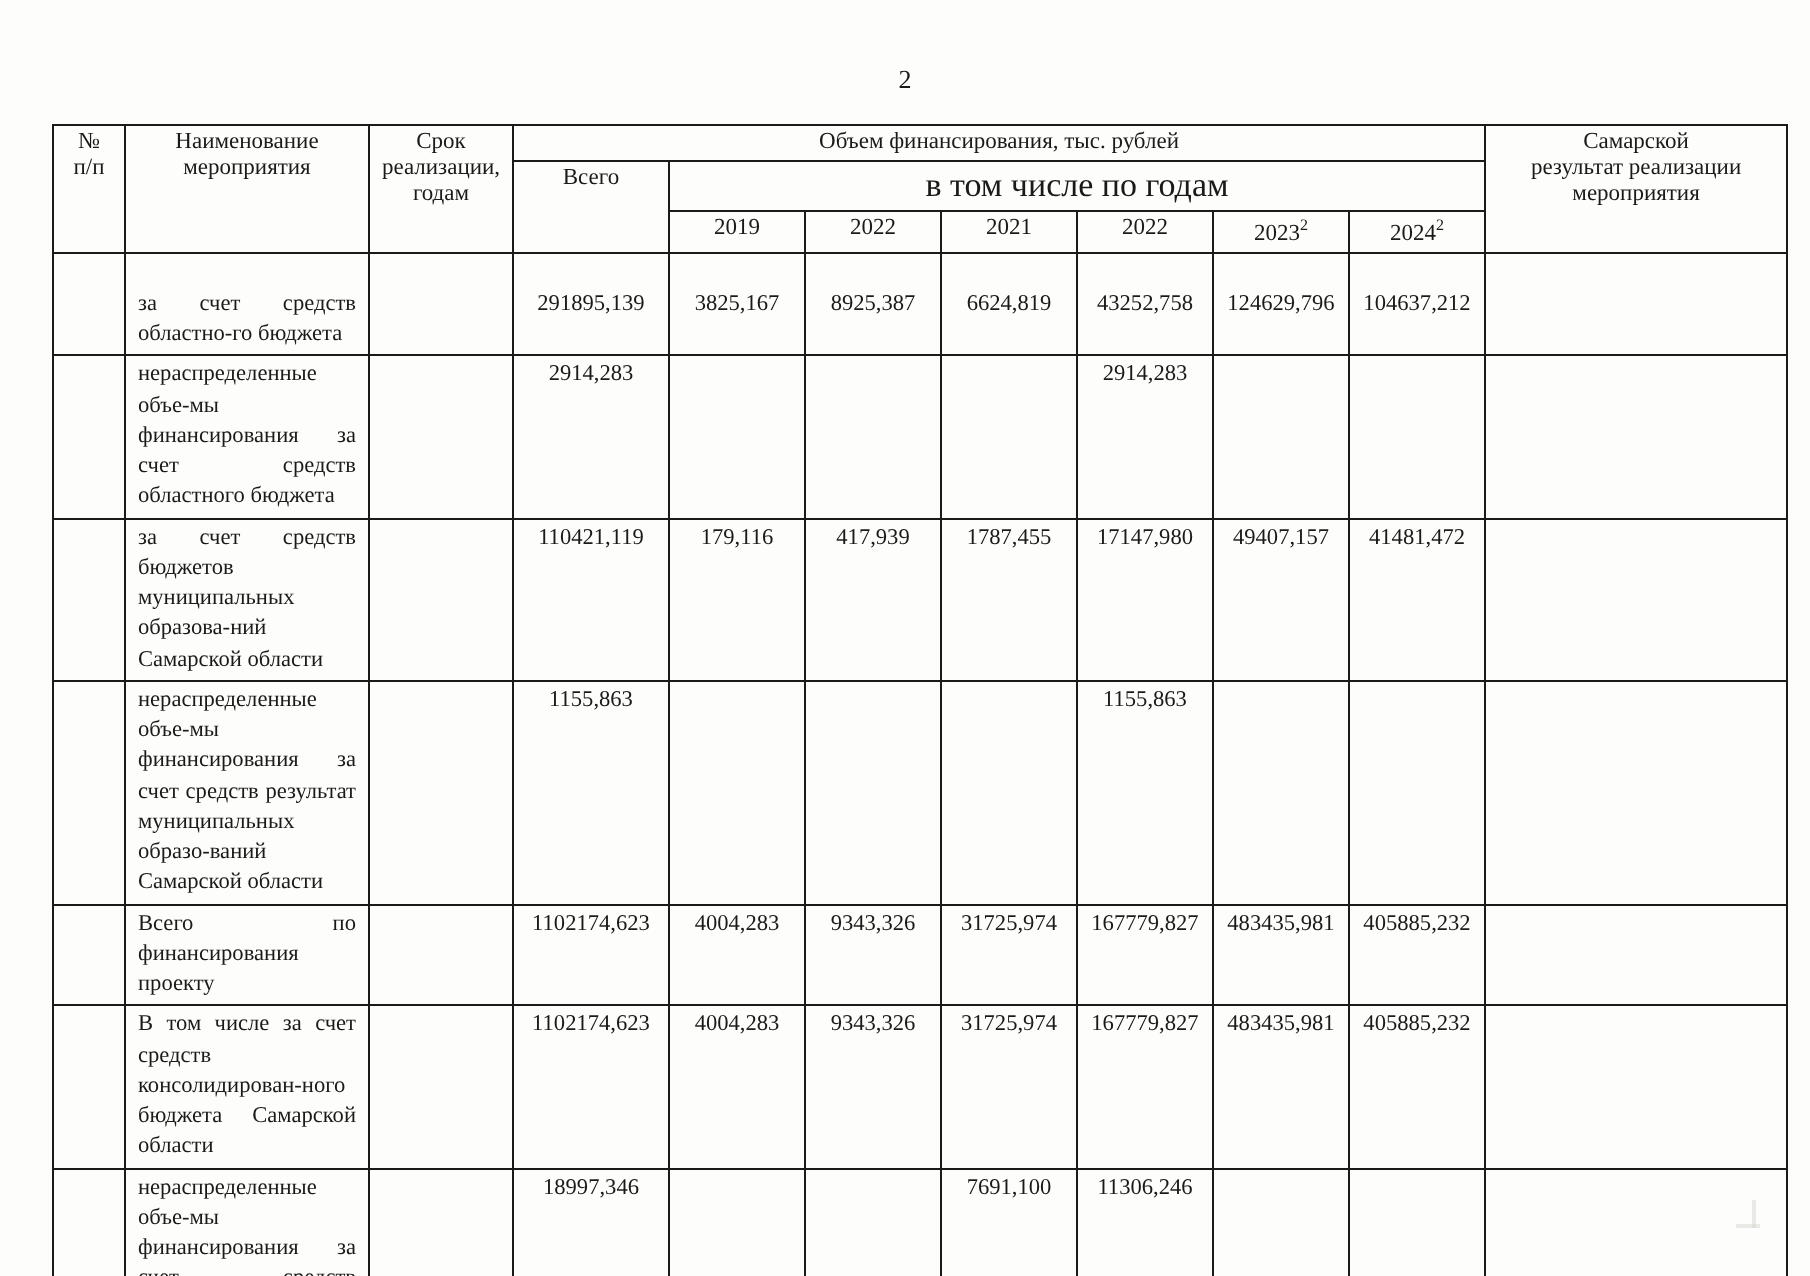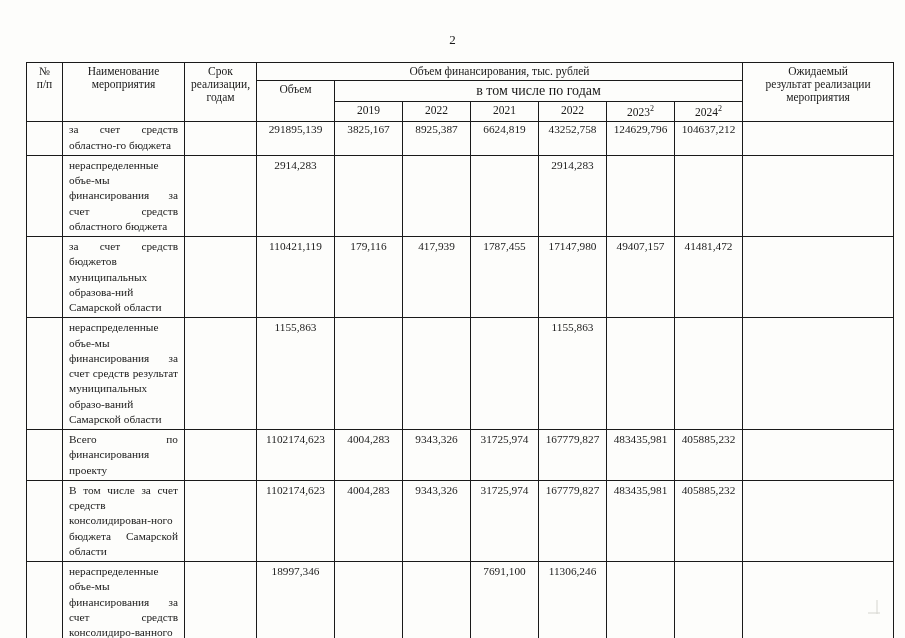--- a/index.html
+++ b/index.html
@@ -61,36 +61,36 @@
   tbody td {
     font-size: 11.3px;
     line-height: 1.35;
     border-left: 1px solid #1a1a1a;
     border-right: 1px solid #1a1a1a;
     border-top: 0;
     border-bottom: 0;
     padding-top: 10px;
     padding-bottom: 2px;
   }
-  tbody tr.first td { padding-top: 0; }
+  tbody tr.first td { padding-top: 18px; }
   tbody td.name {
     text-align: justify;
     text-align-last: left;
     padding-left: 6px;
     padding-right: 6px;
     hyphens: manual;
   }
   tbody td.num, tbody td.term, tbody td.result { }
   tbody td.val {
     text-align: center;
     white-space: nowrap;
   }
   .sup { font-size: 8px; vertical-align: super; }
   .hdr-span-units { font-size: 11.5px; }
-  .hdr-sub { font-size: 14px; margin-left: 44px; }
+  .hdr-sub { font-size: 17px; margin-left: 44px; }
 
   
   .artifact {
     position: absolute;
     background: #d8d8d4;
     opacity: .55;
   }
 </style>
 </head>
 <body>
@@ -123,27 +123,27 @@
           <div>Наименование</div>
           <div>мероприятия</div>
         </td>
         <td rowspan="3">
           <div>Срок</div>
           <div>реализации,</div>
           <div>годам</div>
         </td>
         <td colspan="7" class="hdr-span-units">Объем финансирования, тыс. рублей</td>
         <td rowspan="3">
-          <div>Ожидаемый</div>
+          <div>Самарской</div>
           <div>результат реализации</div>
           <div>мероприятия</div>
         </td>
       </tr>
       <tr>
-        <td rowspan="2">Объем</td>
+        <td rowspan="2">Всего</td>
         <td colspan="6" class="hdr-sub">в том числе по годам</td>
       </tr>
       <tr>
         <td>2019</td>
         <td>2022</td>
         <td>2021</td>
         <td>2022</td>
         <td><span>2023</span><span class="sup">2</span></td>
         <td><span>2024</span><span class="sup">2</span></td>
       </tr>

